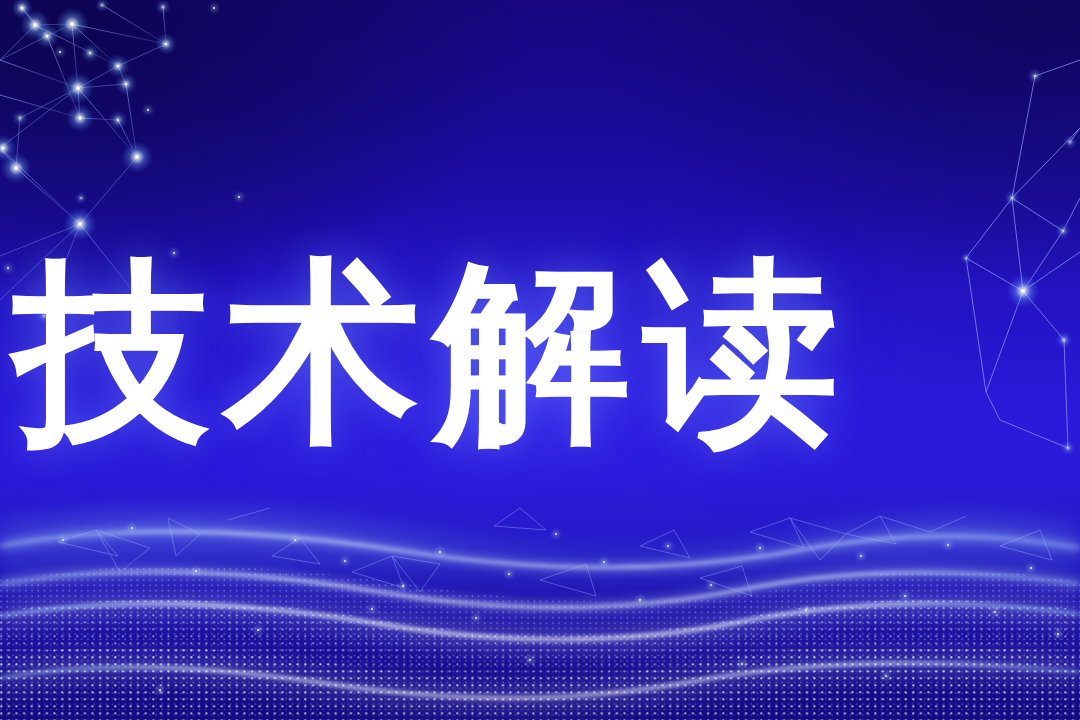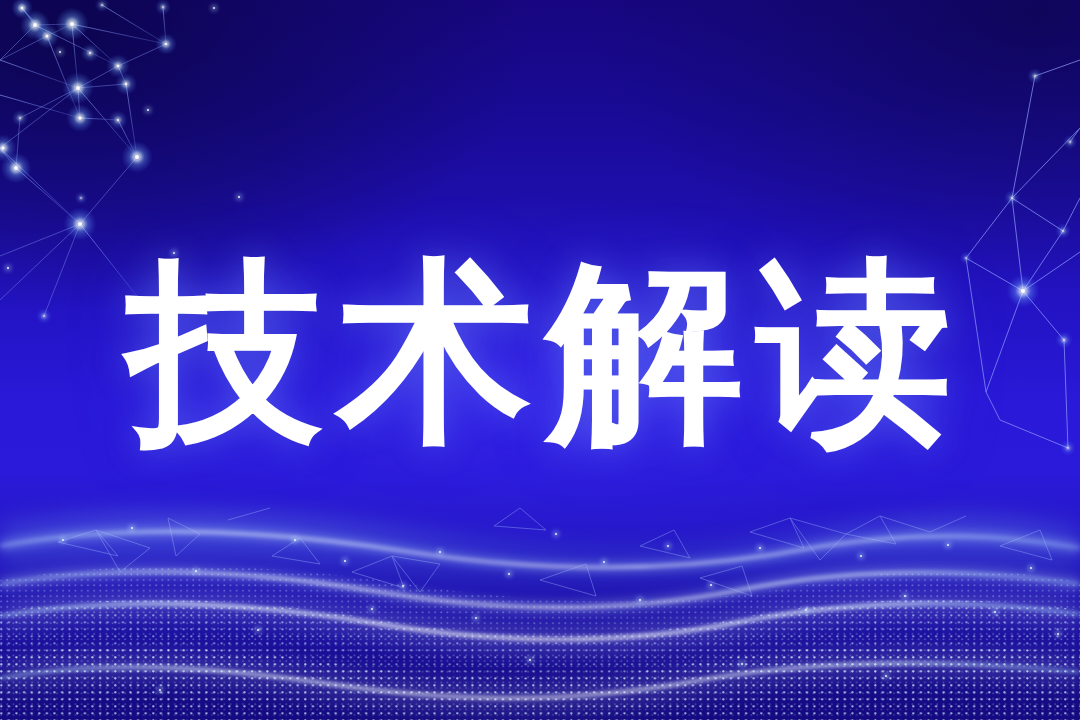--- a/index.html
+++ b/index.html
@@ -91,21 +91,20 @@
 
   
   .title-wrap {
     position: absolute;
     left: 0;
     right: 0;
     top: 242px;
     height: 220px;
     display: flex;
     align-items: center;
-    justify-content: center;
     z-index: 40;
   }
   .title {
     font-family: "DejaVu Sans", "Liberation Sans", sans-serif;
     font-weight: 700;
     font-size: 196px;
     line-height: 1;
     color: #ffffff;
     letter-spacing: 14px;
     text-indent: 14px;

